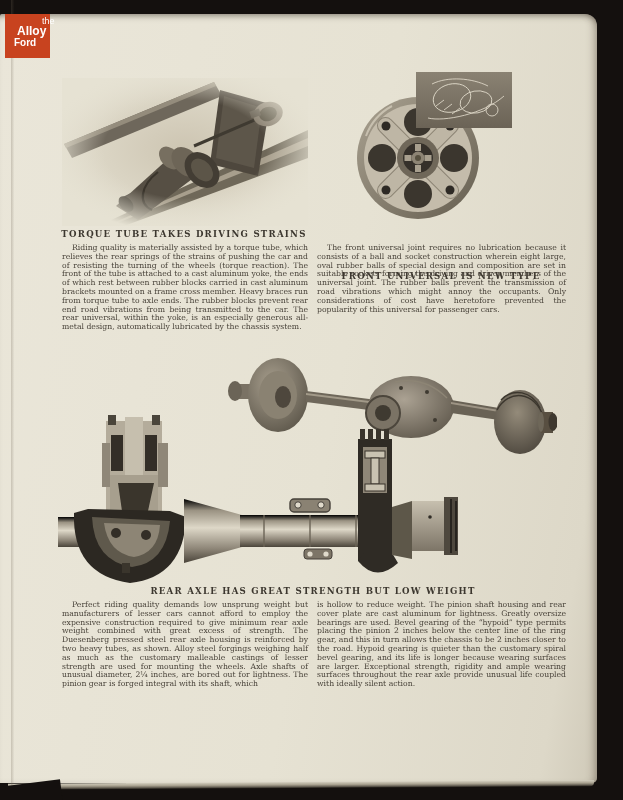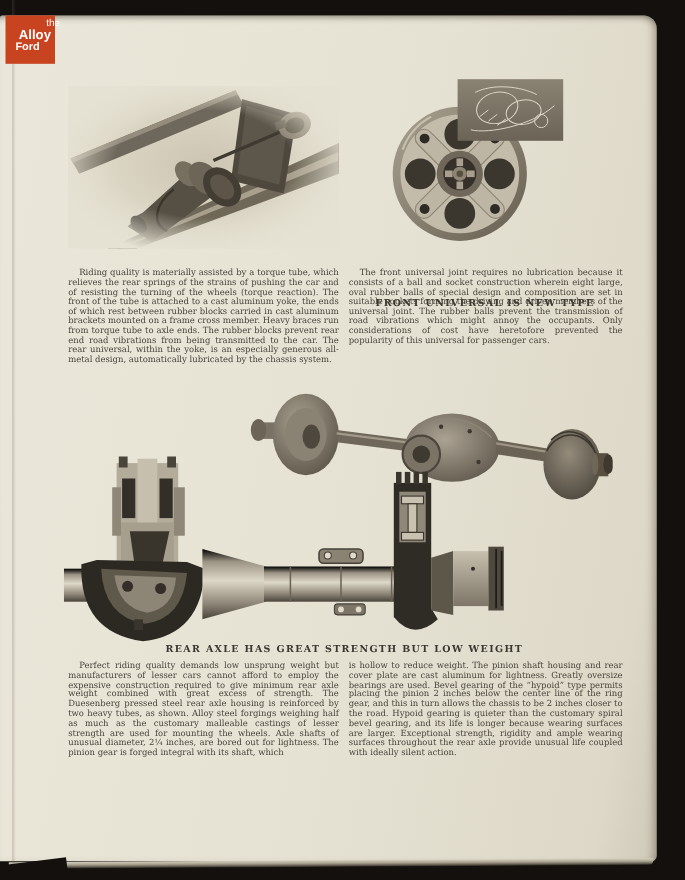--- a/index.html
+++ b/index.html
@@ -153,20 +153,21 @@
         <ellipse cx="100" cy="32" rx="19" ry="14" transform="rotate(-14 100 32)"></ellipse>
         <ellipse cx="124" cy="36" rx="16" ry="11" transform="rotate(-10 124 36)"></ellipse>
         <circle cx="140" cy="44" r="6"></circle>
         <path d="M76,52 C92,56 132,48 152,30"></path>
         <path d="M80,18 C96,10 120,12 136,20"></path>
         <path d="M84,40 l8,-6 M92,44 l8,-6 M100,48 l8,-6"></path>
       </g>
     </svg>
   </div>
 
+  <div class="col-head" style="left:60px;top:229px;width:248px;">TORQUE TUBE TAKES DRIVING STRAINS</div>
   <div class="col-head" style="left:316px;top:231px;width:250px;margin-top:40px;">FRONT UNIVERSAL IS NEW TYPE</div>
 
   <p class="body-text" style="left:62px;top:244px;width:246px;margin:0;">Riding quality is materially assisted by a torque tube, which relieves the rear springs of the strains of pushing the car and of resisting the turning of the wheels (torque reaction). The front of the tube is attached to a cast aluminum yoke, the ends of which rest between rubber blocks carried in cast aluminum brackets mounted on a frame cross member. Heavy braces run from torque tube to axle ends. The rubber blocks prevent rear end road vibrations from being transmitted to the car. The rear universal, within the yoke, is an especially generous all-metal design, automatically lubricated by the chassis system.</p>
   <p class="body-text" style="left:317px;top:244px;width:249px;margin:0;">The front universal joint requires no lubrication because it consists of a ball and socket construction wherein eight large, oval rubber balls of special design and composition are set in suitable sockets forming the driving and driven members of the universal joint. The rubber balls prevent the transmission of road vibrations which might annoy the occupants. Only considerations of cost have heretofore prevented the popularity of this universal for passenger cars.</p>
 
   <div class="illus" style="left:225px;top:350px;">
     <svg width="332" height="105" viewBox="0 0 332 105">
       <defs>
         <radialGradient id="drumL" cx="40%" cy="35%" r="75%">
           <stop offset="0%" stop-color="#a89f8e"></stop>

